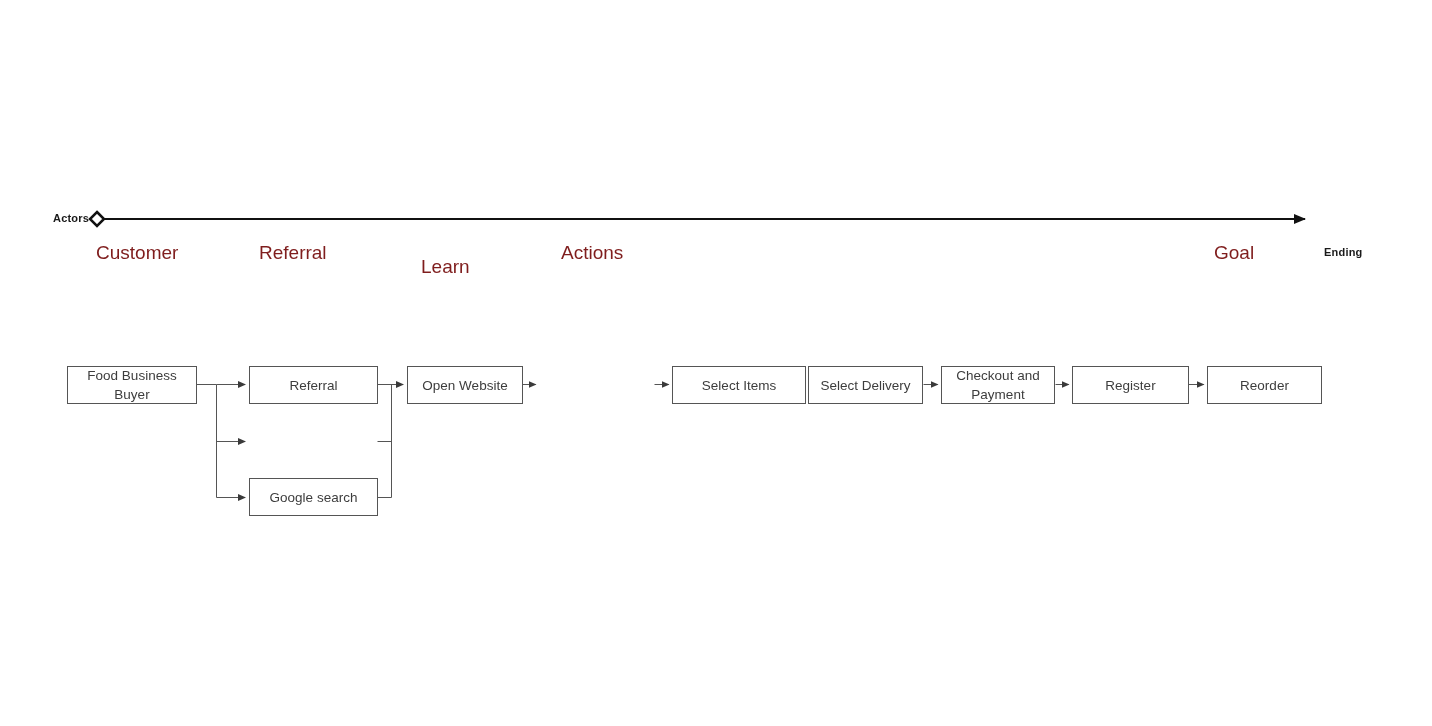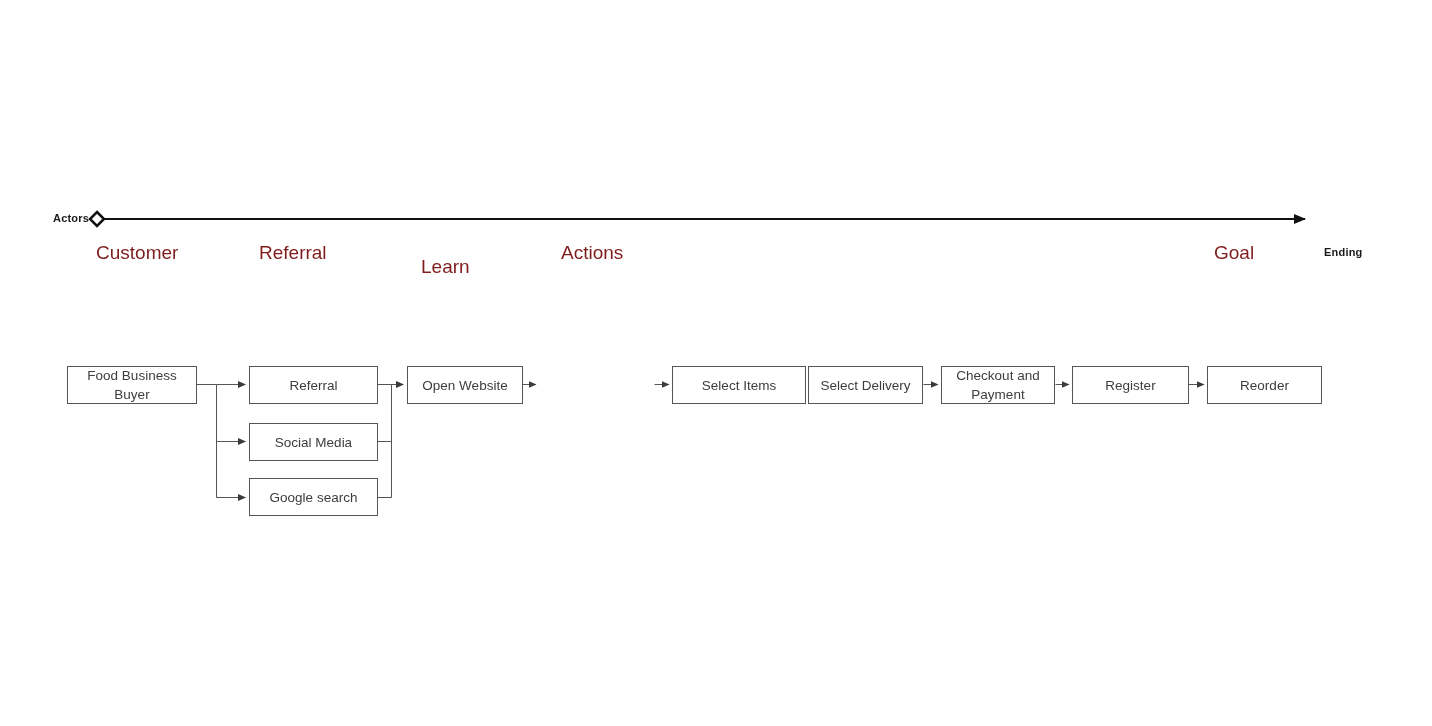--- a/index.html
+++ b/index.html
@@ -96,21 +96,20 @@
   <div class="timeline-label" style="left:1324px; top:212px;margin-top:34px;">Ending</div>
 
   <div class="stage-label" style="left:96px;  top:242px;">Customer</div>
   <div class="stage-label" style="left:259px; top:242px;">Referral</div>
   <div class="stage-label" style="left:421px; top:242px;margin-top:14px;">Learn</div>
   <div class="stage-label" style="left:561px; top:242px;">Actions</div>
   <div class="stage-label" style="left:1214px; top:242px;">Goal</div>
 
   <div class="node" style="left:67px;  top:366px; width:130px;">Food Business Buyer</div>
   <div class="node" style="left:249px; top:366px; width:129px;">Referral</div>
-  <div class="node" style="left:249px; top:423px; width:129px;">Social Media</div>
   <div class="node" style="left:249px; top:478px; width:129px;">Google search</div>
   <div class="node" style="left:407px; top:366px; width:116px;">Open Website</div>
   <div class="node" style="left:672px; top:366px; width:134px;">Select Items</div>
   <div class="node" style="left:808px; top:366px; width:115px;">Select Delivery</div>
   <div class="node" style="left:941px; top:366px; width:114px;">Checkout and Payment</div>
   <div class="node" style="left:1072px; top:366px; width:117px;">Register</div>
   <div class="node" style="left:1207px; top:366px; width:115px;">Reorder</div>
 
 </div>
 

